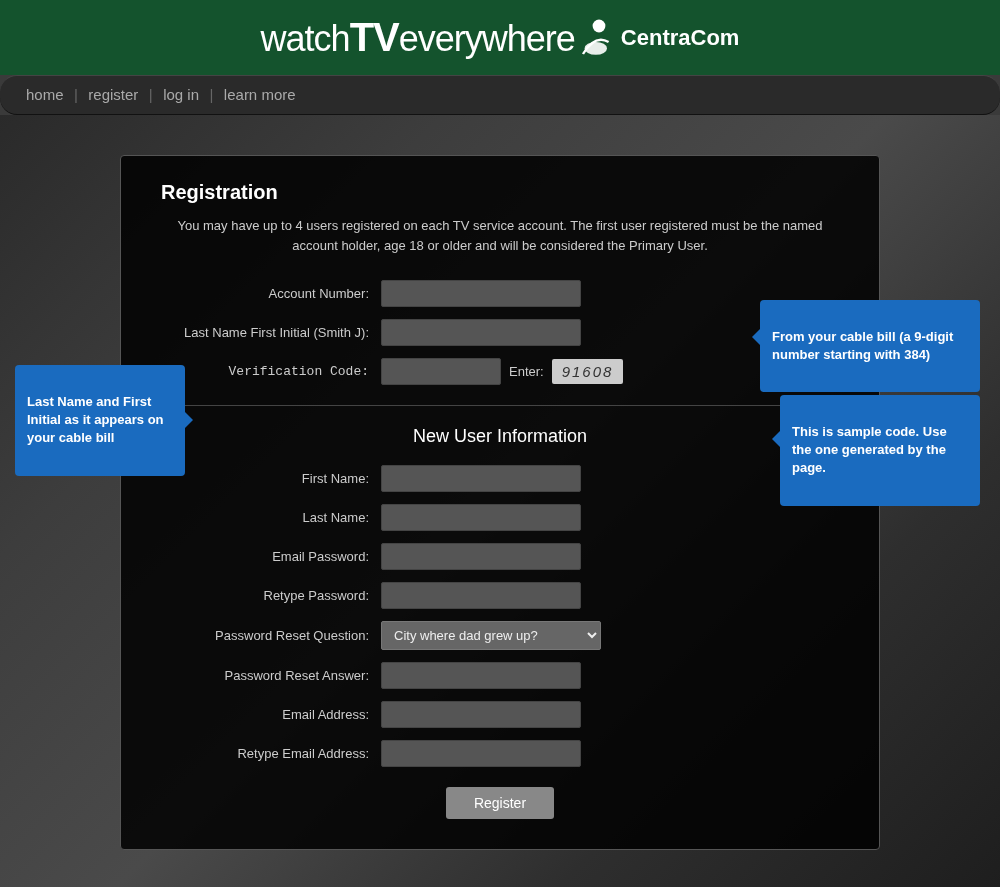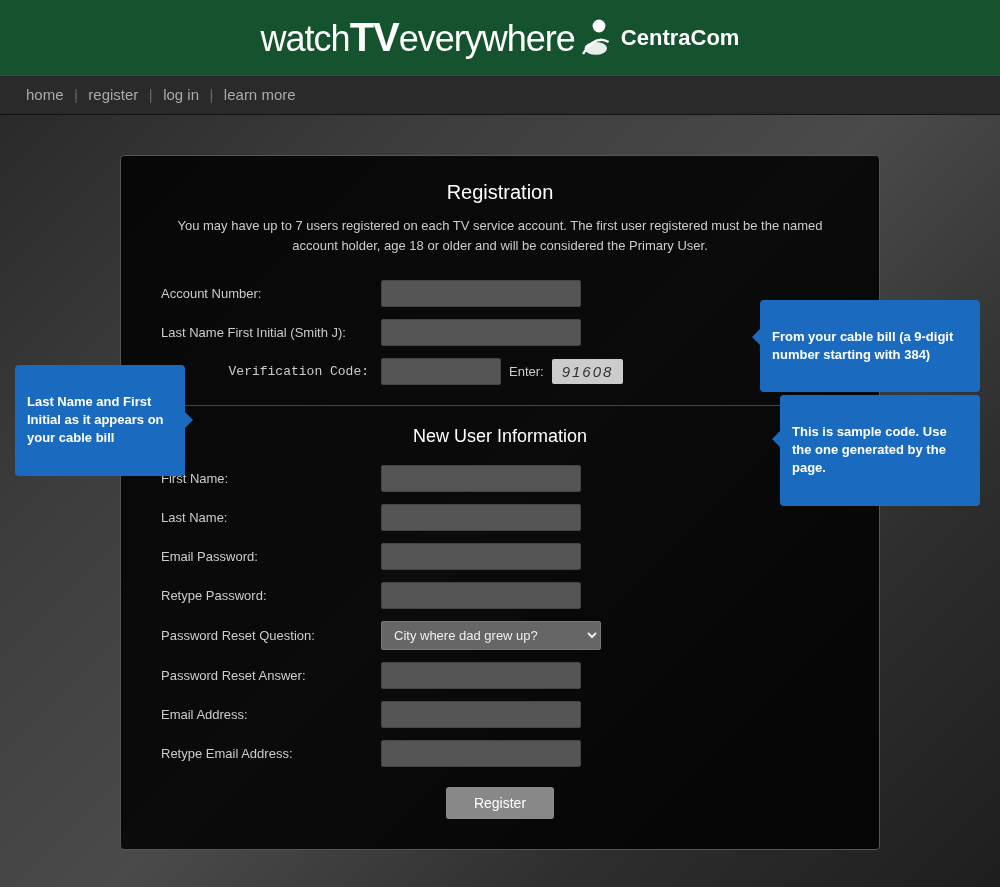--- a/index.html
+++ b/index.html
@@ -42,20 +42,21 @@
       height: 40px;
       margin-right: 6px;
     }
 
     
     .nav {
       background-color: #2a2a2a;
       padding: 10px 20px;
       border-top: 1px solid #444;
       border-bottom: 1px solid #111;
+      border-radius: 17px;
     }
     .nav a {
       color: #aaa;
       text-decoration: none;
       font-size: 15px;
       margin: 0 6px;
     }
     .nav .separator {
       color: #666;
       font-size: 15px;
@@ -126,22 +127,21 @@
       border: 1px solid #555;
       border-radius: 4px;
       margin: 0 auto;
       max-width: 760px;
       padding: 25px 40px 30px;
     }
 
     .form-title {
       color: white;
       font-size: 20px;
-      font-weight: normal;
-      text-align: center;
+      font-weight: bold;
       margin-bottom: 12px;
     }
     .form-description {
       color: #ccc;
       font-size: 13px;
       text-align: center;
       margin-bottom: 25px;
       line-height: 1.5;
     }
 
@@ -155,20 +155,21 @@
 
     .form-group {
       display: flex;
       align-items: center;
       margin-bottom: 12px;
     }
     .form-label {
       color: #ccc;
       font-size: 13px;
       width: 220px;
+      text-align: right;
       padding-right: 12px;
       flex-shrink: 0;
     }
     .form-input {
       background-color: #555;
       border: 1px solid #444;
       color: #eee;
       padding: 5px 8px;
       font-size: 13px;
       width: 200px;
@@ -282,21 +283,21 @@
     <span>From your cable bill (a 9-digit number starting with 384)</span>
   </div>
 
   <div class="tooltip-box tooltip-sample-code">
     <span>This is sample code. Use the one generated by the page.</span>
   </div>
 
   <div class="form-container">
 
     <div class="form-title">Registration</div>
-    <div class="form-description">You may have up to 7 users registered on each TV service account. The first user registered must be the named account holder, age 18 or older and will be considered the Primary User.</div>
+    <div class="form-description">You may have up to 4 users registered on each TV service account. The first user registered must be the named account holder, age 18 or older and will be considered the Primary User.</div>
 
 
     <div class="form-group">
       <label class="form-label">Account Number:</label>
       <input type="text" class="form-input" value="" style="">
     </div>
 
     <div class="form-group">
       <label class="form-label">Last Name First Initial (Smith J):</label>
       <input type="text" class="form-input" value="" style="">

